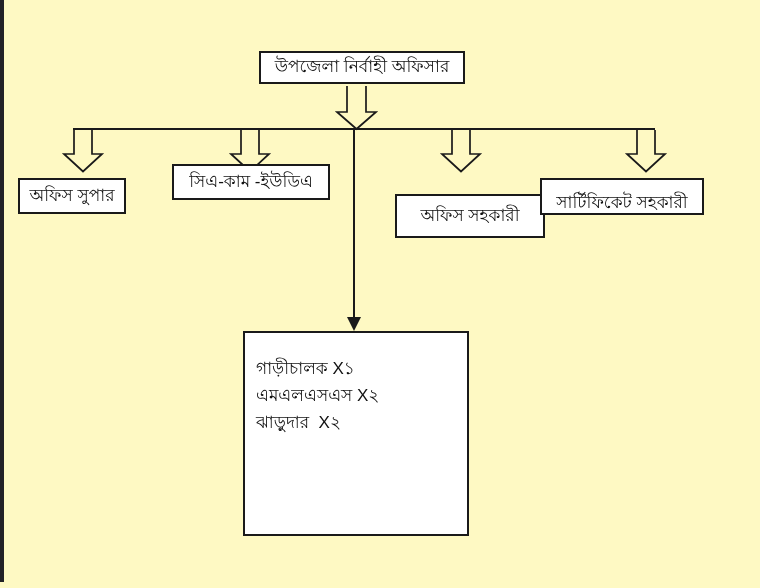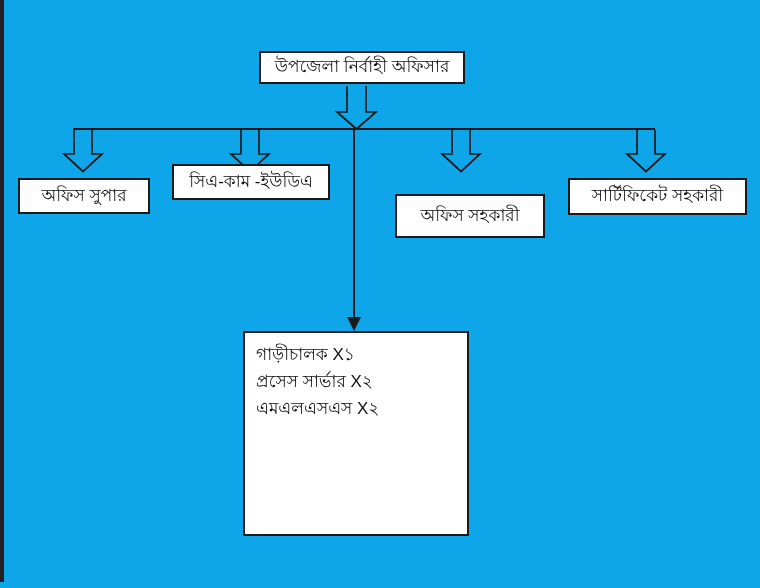--- a/index.html
+++ b/index.html
@@ -6,21 +6,21 @@
   body {
     width: 760px; height: 588px;
     background: #ffffff;
     font-family: "Liberation Sans", sans-serif;
     color: #111111;
     overflow: hidden;
   }
   .canvas {
     position: relative;
     width: 760px; height: 588px;
-    background: #0ea5e9;
+    background: #fef9c3;
   }
   .left-strip {
     position: absolute;
     left: 0; top: 0;
     width: 4px; height: 582px;
     background: #222226;
   }
   svg.connectors {
     position: absolute;
     left: 0; top: 0;
@@ -33,32 +33,32 @@
     background: #ffffff;
     display: flex;
     align-items: center;
     justify-content: center;
     font-size: 17px;
     line-height: 1.1;
     text-align: center;
     white-space: nowrap;
   }
   .node-root   { left: 259px; top: 51px;  width: 206px; height: 33px; }
-  .node-c0     { left: 18px;  top: 178px; width: 132px; height: 36px; }
+  .node-c0     { left: 18px;  top: 178px; width: 108px; height: 36px; }
   .node-c1     { left: 172px; top: 164px; width: 158px; height: 36px; }
   .node-c2     { left: 395px; top: 194px; width: 150px; height: 44px; }
-  .node-c3     { left: 568px; top: 178px; width: 179px; height: 37px; }
+  .node-c3     { left: 540px; top: 178px; width: 164px; height: 37px; align-items: flex-end; }
   .staff-box {
     position: absolute;
     box-sizing: border-box;
     left: 243px; top: 331px;
     width: 226px; height: 205px;
     border: 2px solid #1a1a1a;
     background: #ffffff;
-    padding: 8px 6px 0 11px;
+    padding: 22px 6px 0 11px;
   }
   .staff-line {
     font-size: 17px;
     line-height: 27px;
     white-space: pre;
   }
 </style>
 </head>
 <body>
 
@@ -93,17 +93,17 @@
   </div>
   <div class="node node-c2">
     <span>অফিস সহকারী</span>
   </div>
   <div class="node node-c3">
     <span>সার্টিফিকেট সহকারী</span>
   </div>
 
   <div class="staff-box">
     <div class="staff-line">গাড়ীচালক X১</div>
-    <div class="staff-line">প্রসেস সার্ভার X২</div>
     <div class="staff-line">এমএলএসএস X২</div>
+    <div class="staff-line">ঝাড়ুদার  X২</div>
   </div>
 
 </div>
 
 </body></html>

